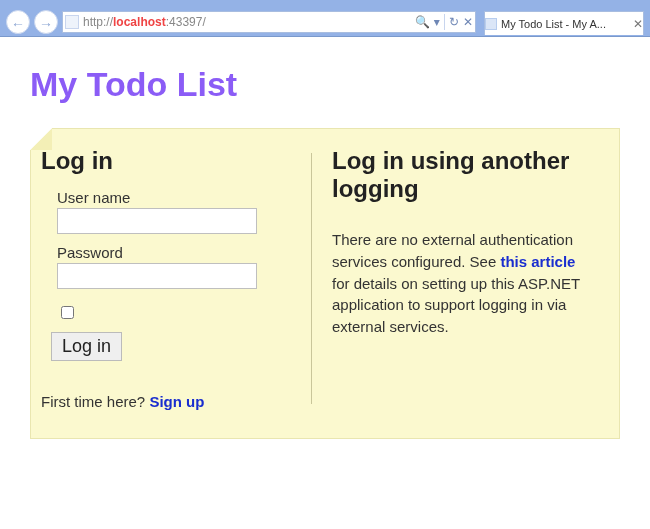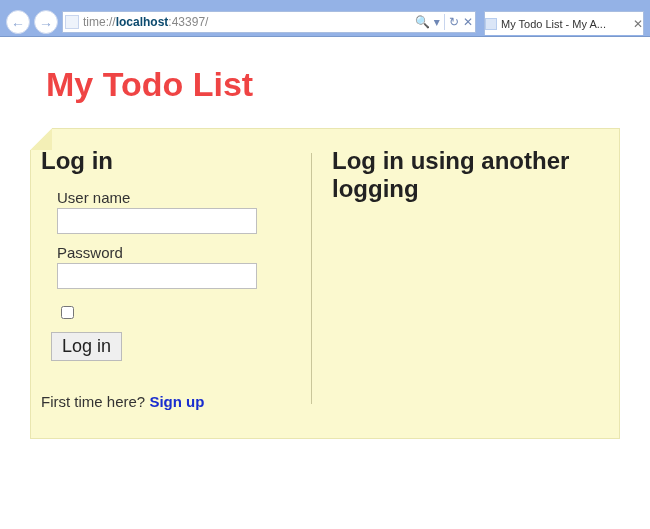--- a/index.html
+++ b/index.html
@@ -41,21 +41,21 @@
     display: flex;
     align-items: center;
     font-size: 12px;
     padding: 0 2px;
     gap: 4px;
   }
   .url-icon {
     width: 14px; height: 14px; background:#eef3fb; border:1px solid #c8d5ee;
   }
   .url-text { flex:1; color:#888; }
-  .url-text b { color:#0c4a6e; font-weight: bold; }
+  .url-text b { color:#ef4444; font-weight: bold; }
   .addr-icons { display:flex; align-items:center; gap:4px; color:#6f87b5; font-size:12px; }
   .addr-sep { width:1px; height:16px; background:#c8d5ee; }
   .tab-strip {
     display:flex;
     align-items:flex-end;
     height:26px;
     padding-left:4px;
   }
   .tab {
     background:#fff;
@@ -71,22 +71,22 @@
     gap:4px;
   }
   .tab-fav { width:12px; height:12px; background:#dbe6f7; border:1px solid #b8cdee; }
   .tab-title { flex:1; white-space:nowrap; overflow:hidden; text-overflow:ellipsis; }
   .tab-close { color:#777; font-size:12px; }
   
   .page { padding: 16px 30px; }
   h1.page-title {
     font-size: 34px;
     font-weight: bold;
-    color: #ef4444;
-    margin: 12px 0 24px 16px;
+    color: #8b5cf6;
+    margin: 12px 0 24px 0;
   }
   .panel {
     background: #fbf9cf;
     border: 1px solid #e9e6b0;
     position: relative;
     padding: 18px 26px 28px 10px;
     display: flex;
     gap: 20px;
   }
   
@@ -151,21 +151,21 @@
   <div class="addr-row">
     <div class="nav-btn">
       <span>←</span>
     </div>
     <div class="nav-btn">
       <span>→</span>
     </div>
     <div class="addr-bar">
       <span class="url-icon"></span>
       <span class="url-text">
-        <span>time://</span><b>localhost</b><span>:43397/</span>
+        <span>http://</span><b>localhost</b><span>:43397/</span>
       </span>
       <span class="addr-icons">
         <span>🔍</span>
         <span>▾</span>
         <span class="addr-sep"></span>
         <span>↻</span>
         <span>✕</span>
       </span>
     </div>
     <div class="tab-strip">
@@ -203,15 +203,18 @@
 
       <div class="signup-row">
         <span>First time here? </span><a class="link">Sign up</a>
       </div>
     </div>
 
     <div class="divider"></div>
 
     <div class="col-right">
       <h2 class="section">Log in using another logging</h2>
+      <div class="right-text">
+        <span>There are no external authentication services configured. See </span><a class="link">this article</a><span> for details on setting up this ASP.NET application to support logging in via external services.</span>
+      </div>
     </div>
   </div>
 </div>
 
 </body></html>

